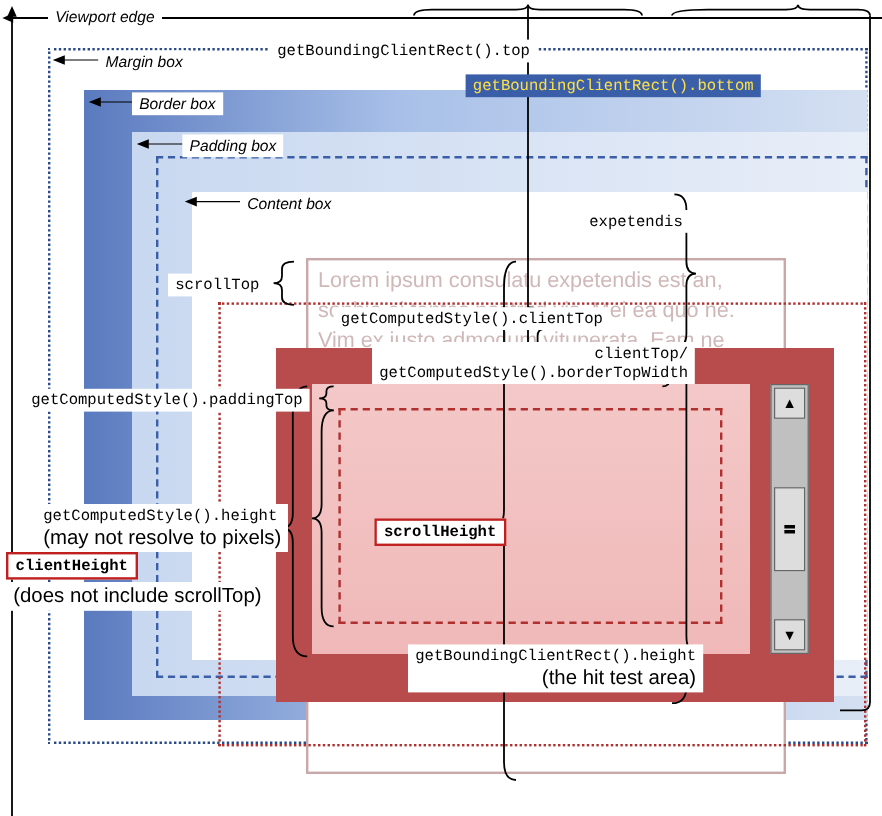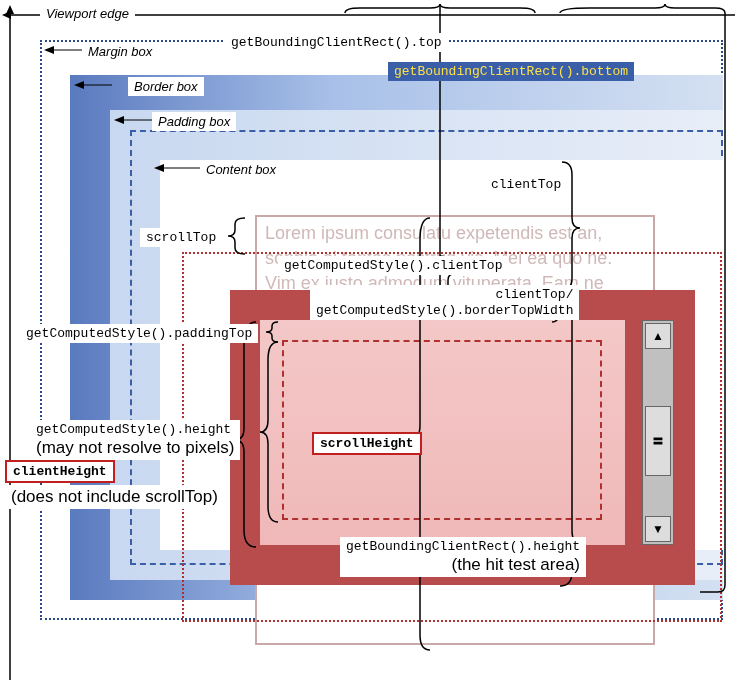--- a/index.html
+++ b/index.html
@@ -202,21 +202,21 @@
 
   <line x1="122" y1="120" x2="152" y2="120" stroke="#000"></line>
     <polygon points="114,120 124,116 124,124" fill="#000"></polygon>
 
   <line x1="162" y1="168" x2="202" y2="168" stroke="#000"></line>
     <polygon points="154,168 164,164 164,172" fill="#000"></polygon>
 </svg>
 
 <div class="label italic" style="left:40px;top:4px;">Viewport edge</div>
 <div class="label italic" style="left:82px;top:42px;">Margin box</div>
-<div class="label italic" style="left:128px;top:77px;">Border box</div>
+<div class="label italic" style="left:110px;top:77px;">Border box</div>
 <div class="label italic" style="left:152px;top:112px;">Padding box</div>
 <div class="label italic" style="left:200px;top:160px;">Content box</div>
 
 <svg style="position:absolute;left:0;top:0;width:735px;height:680px;pointer-events:none;">
 
   <path d="M 345 5 Q 345 0 360 0 L 430 0 Q 440 0 440 -4 Q 440 0 450 0 L 520 0 Q 535 0 535 5" transform="translate(0,8)" fill="none" stroke="#000" stroke-width="1.5"></path>
 
   <line x1="440" y1="4" x2="440" y2="290" stroke="#000" stroke-width="1.5"></line>
 
   <path d="M 560 5 Q 560 0 590 0 L 655 0 Q 665 0 665 -4 Q 665 0 675 0 L 715 0 Q 725 0 725 5" transform="translate(0,8)" fill="none" stroke="#000" stroke-width="1.5"></path>
@@ -238,21 +238,21 @@
 
   <path d="M 256 322 Q 244 322 244 345 L 244 428 Q 244 440 235 440 Q 244 440 244 452 L 244 530 Q 244 547 256 547" fill="none" stroke="#000" stroke-width="1.5"></path>
 
   <path d="M 430 218 Q 420 218 420 240 L 420 425 Q 420 440 410 440 Q 420 440 420 455 L 420 635 Q 420 650 430 650" fill="none" stroke="#000" stroke-width="1.5"></path>
 
   <path d="M 560 292 Q 572 292 572 315 L 572 530 Q 572 545 582 545 Q 572 545 572 560 L 572 572 Q 572 586 560 586" fill="none" stroke="#000" stroke-width="1.5"></path>
 </svg>
 
 <div class="label" style="left:225px;top:33px;">getBoundingClientRect().top</div>
 <div class="label" style="left:388px;top:62px;background:#3a5fa8;color:#fde047;">getBoundingClientRect().bottom</div>
-<div class="label" style="left:485px;top:175px;">clientTop</div>
+<div class="label" style="left:485px;top:175px;">expetendis</div>
 <div class="label" style="left:140px;top:228px;">scrollTop</div>
 <div class="label" style="left:278px;top:256px;">getComputedStyle().clientTop</div>
 <div class="label" style="left:310px;top:285px;text-align:right;line-height:1.2;">
   <div style="text-align:right;">clientTop/</div>
   <div>getComputedStyle().borderTopWidth</div>
 </div>
 <div class="label" style="left:20px;top:324px;">getComputedStyle().paddingTop</div>
 
 <div class="label" style="left:30px;top:420px;line-height:1.2;">
   <span>getComputedStyle().height</span><br>

